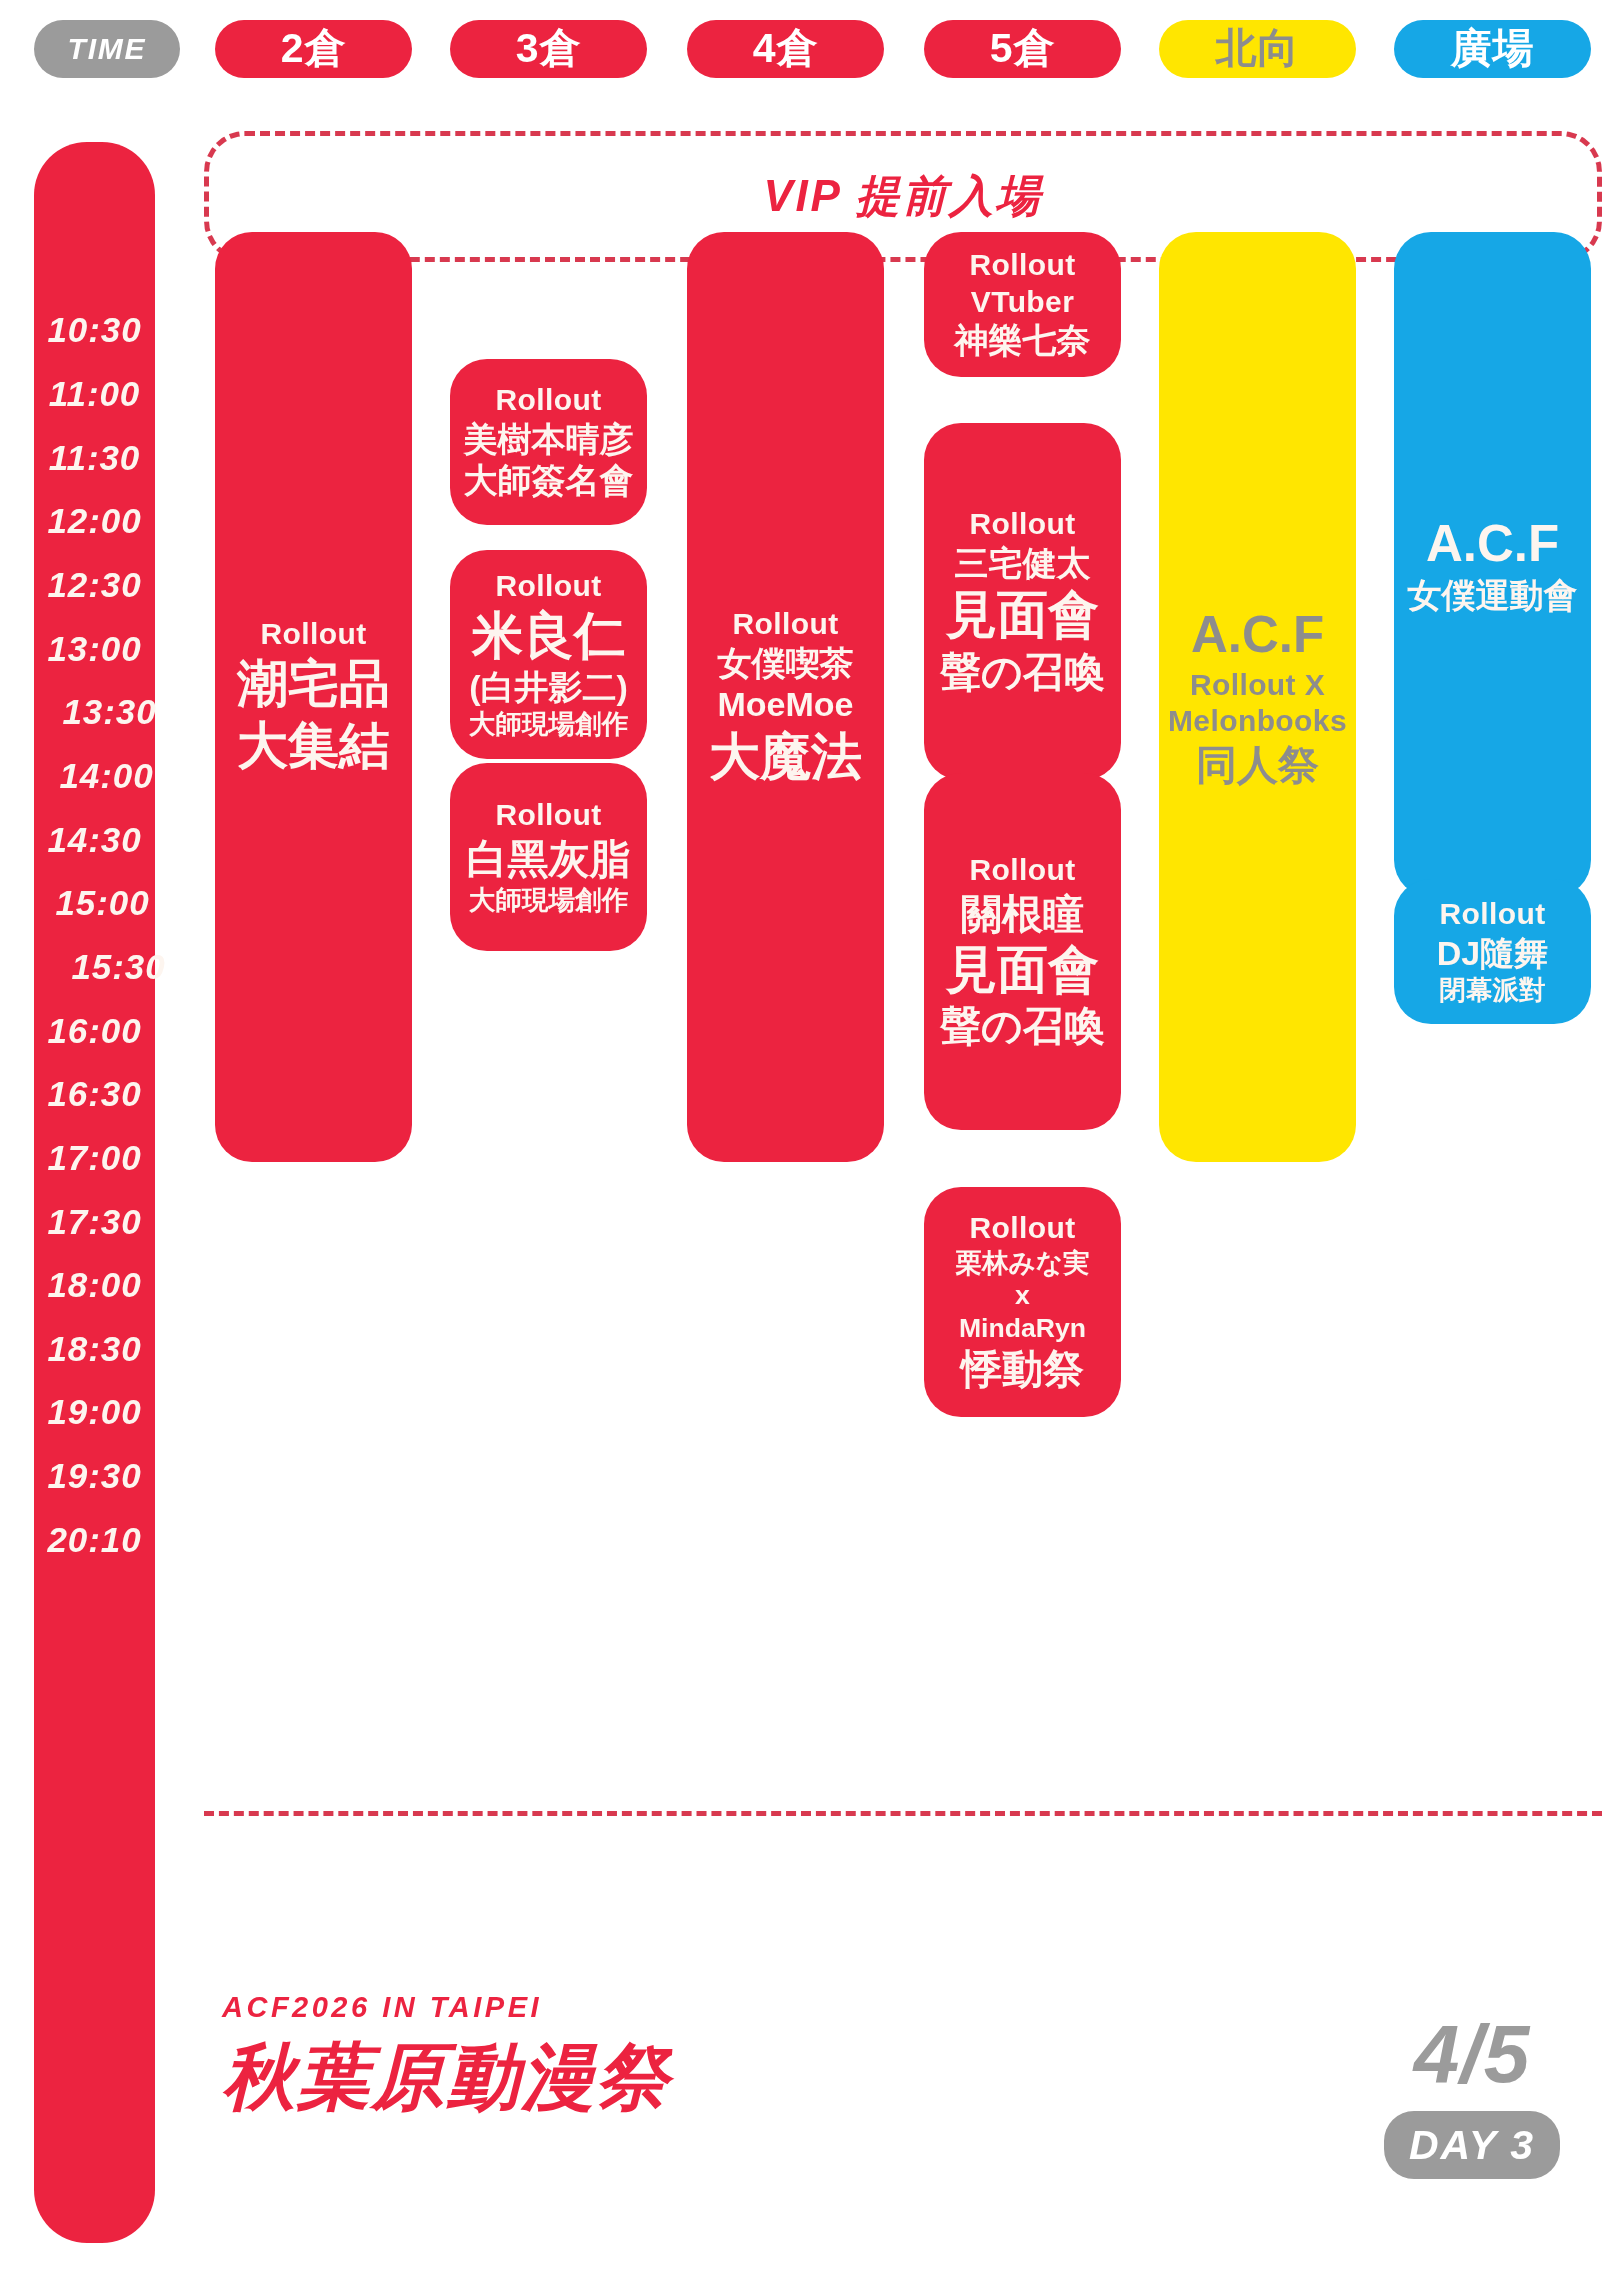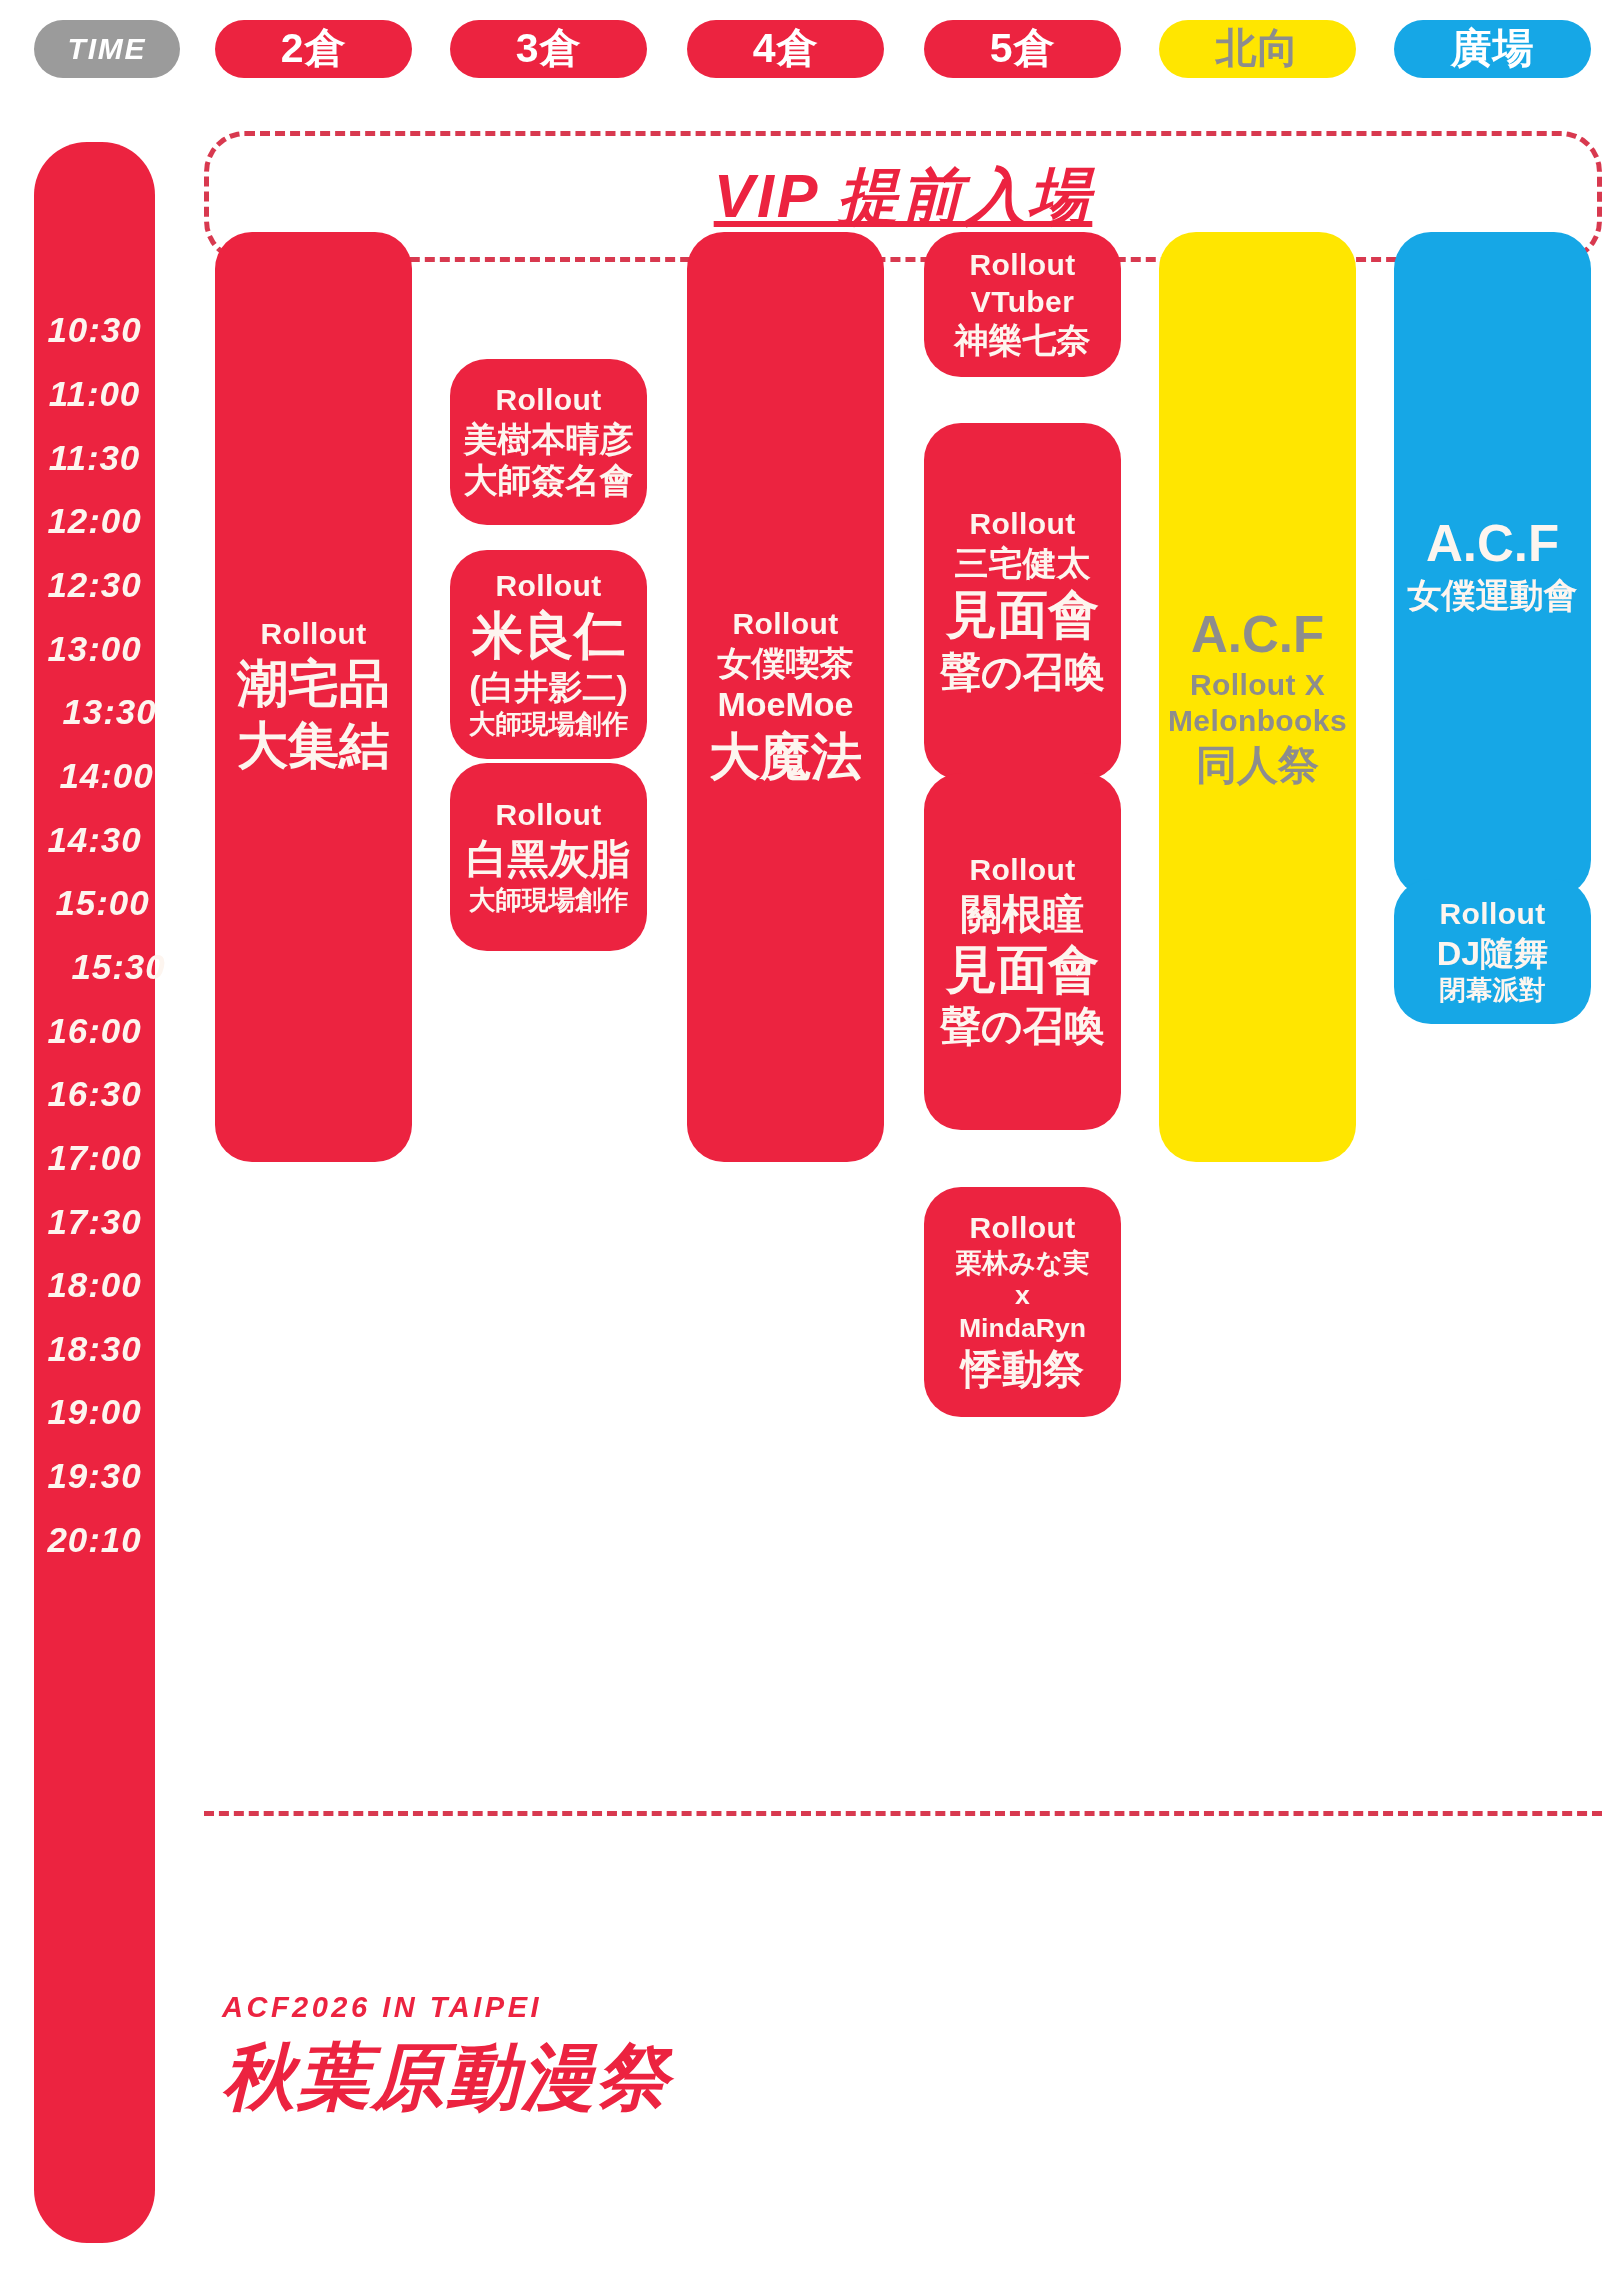--- a/index.html
+++ b/index.html
@@ -64,25 +64,24 @@
     position: absolute;
     border: 5.3px dashed #d8394f;
     border-radius: 41px;
     display: flex;
     align-items: center;
     justify-content: center;
     box-sizing: border-box;
   }
   #vip-banner .vip-text {
     color: #ec2340;
-    font-size: 61px;
+    font-size: 44px;
     font-weight: 900;
     font-style: italic;
     letter-spacing: 2.7px;
-    text-decoration: underline;
   }
 
   
   #evening-divider {
     position: absolute;
     border-top: 5.3px dashed #d8394f;
   }
 
   
   .card {
@@ -209,20 +208,24 @@
     <span class="vip-text">VIP 提前入場</span>
   </div>
 
   <div id="evening-divider" style="left: 204px; top: 1811px; width: 1398px;"></div>
 
   <div id="footer-logo" style="left: 222px; top: 1991px; width: 621px;">
     <span class="logo-sub">ACF2026 IN TAIPEI</span>
     <span class="logo-main">秋葉原動漫祭</span>
   </div>
 
+  <div id="footer-date" style="left: 1339px; top: 2013px; width: 266px;">
+    <span class="date-big">4/5</span>
+    <span class="day-badge">DAY 3</span>
+  </div>
 
 <div class="card red" style="left: 215px; top: 232px; width: 197px; height: 930px;">
       <span class="ln lv-brand">Rollout</span>
       <span class="ln lv-xl">潮宅品</span>
       <span class="ln lv-xl">大集結</span>
     </div>
     <div class="card red" style="left: 450px; top: 359px; width: 197px; height: 166px;">
       <span class="ln lv-brand">Rollout</span>
       <span class="ln lv-md">美樹本晴彦</span>
       <span class="ln lv-md">大師簽名會</span>

